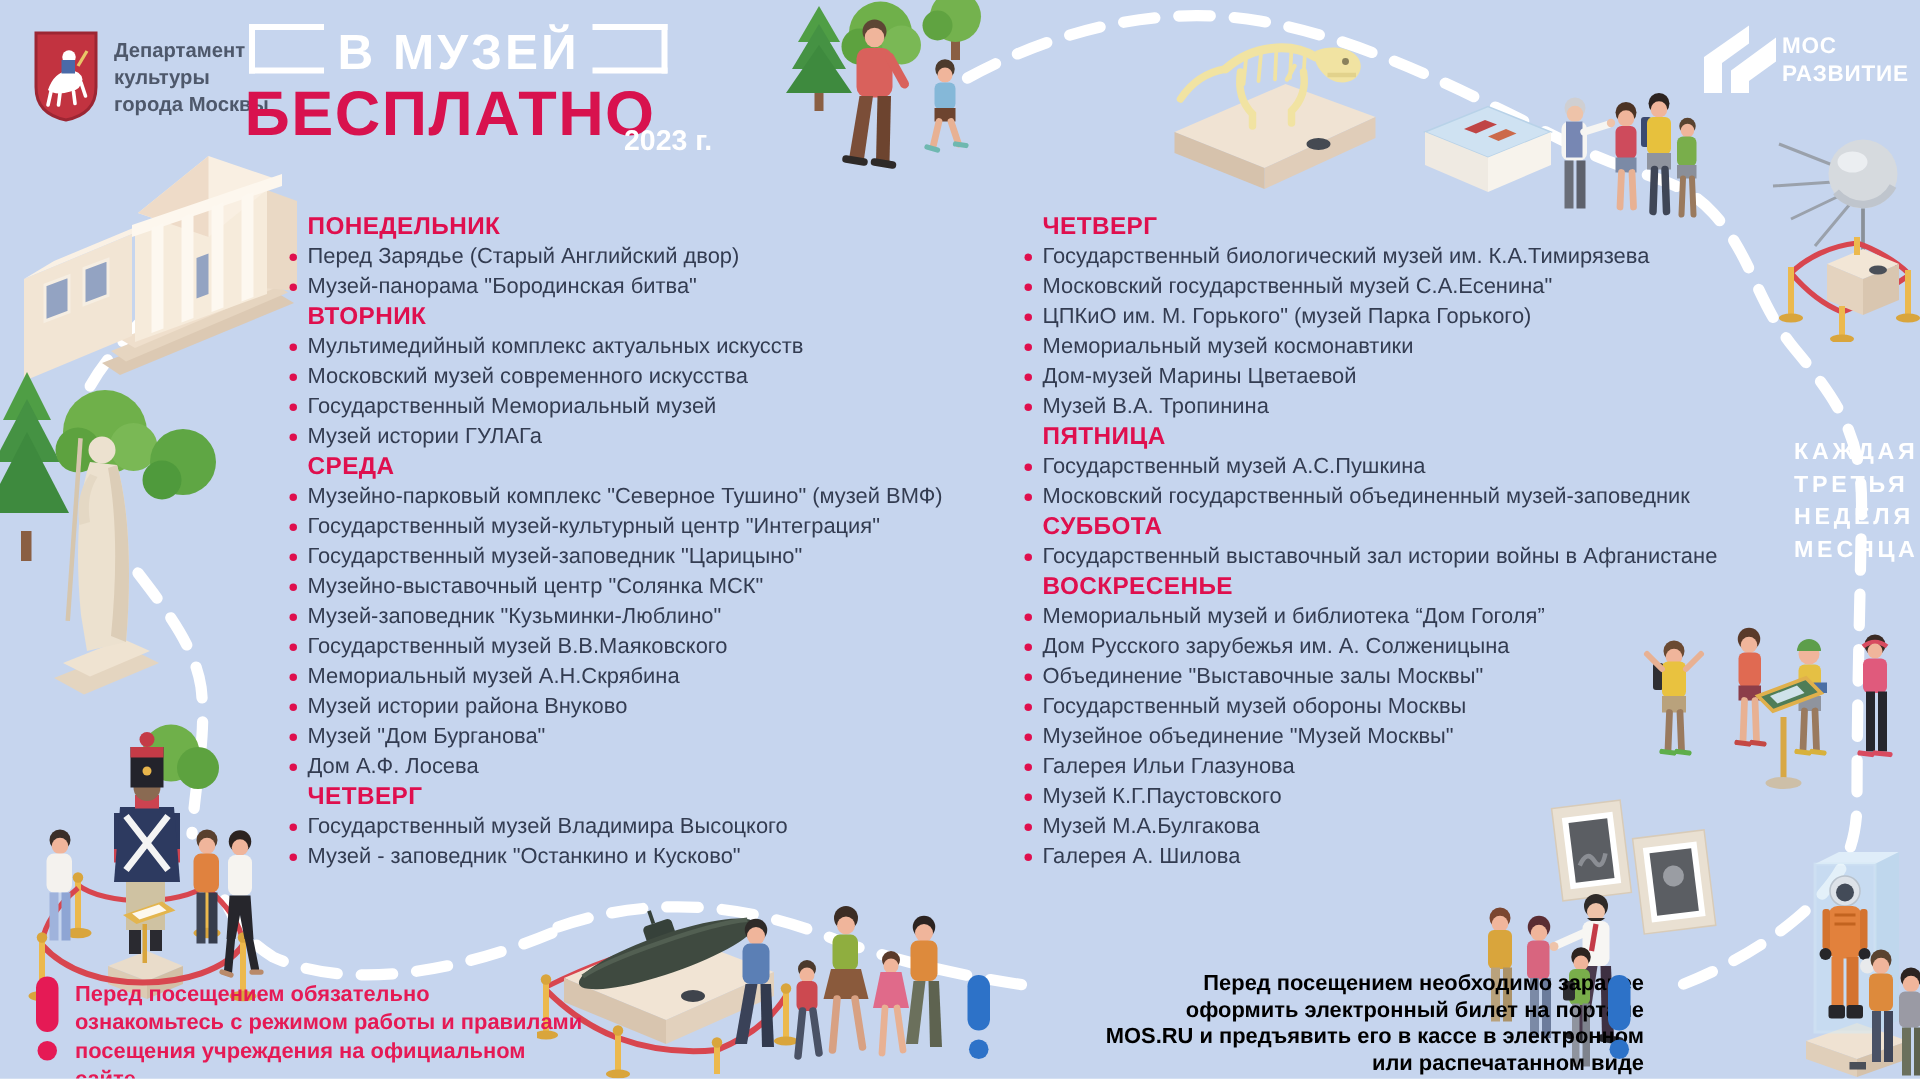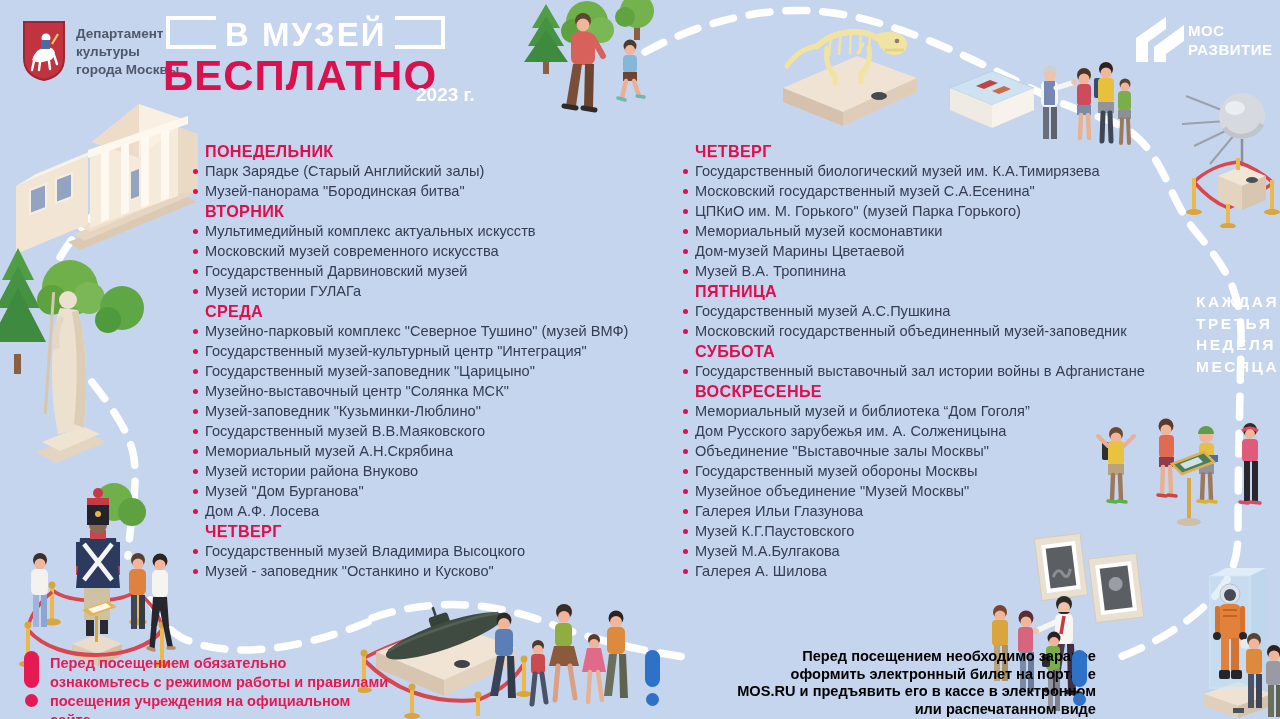--- a/index.html
+++ b/index.html
@@ -463,26 +463,26 @@
   <div class="txt subtitle">БЕСПЛАТНО</div>
   <div class="txt year">2023 г.</div>
 
   <div class="txt org-logo-text">
     <div>МОС</div>
     <div>РАЗВИТИЕ</div>
   </div>
 
   <div class="col col-left" id="col-left">
       <div class="day-header">ПОНЕДЕЛЬНИК</div>
-      <div class="museum-item"><span class="bullet"></span><span class="item-text">Парк Зарядье (Старый Английский залы)</span></div>
+      <div class="museum-item"><span class="bullet"></span><span class="item-text">Перед Зарядье (Старый Английский двор)</span></div>
       <div class="museum-item"><span class="bullet"></span><span class="item-text">Музей-панорама "Бородинская битва"</span></div>
       <div class="day-header">ВТОРНИК</div>
       <div class="museum-item"><span class="bullet"></span><span class="item-text">Мультимедийный комплекс актуальных искусств</span></div>
       <div class="museum-item"><span class="bullet"></span><span class="item-text">Московский музей современного искусства</span></div>
-      <div class="museum-item"><span class="bullet"></span><span class="item-text">Государственный Дарвиновский музей</span></div>
+      <div class="museum-item"><span class="bullet"></span><span class="item-text">Государственный Мемориальный музей</span></div>
       <div class="museum-item"><span class="bullet"></span><span class="item-text">Музей истории ГУЛАГа</span></div>
       <div class="day-header">СРЕДА</div>
       <div class="museum-item"><span class="bullet"></span><span class="item-text">Музейно-парковый комплекс "Северное Тушино" (музей ВМФ)</span></div>
       <div class="museum-item"><span class="bullet"></span><span class="item-text">Государственный музей-культурный центр "Интеграция"</span></div>
       <div class="museum-item"><span class="bullet"></span><span class="item-text">Государственный музей-заповедник "Царицыно"</span></div>
       <div class="museum-item"><span class="bullet"></span><span class="item-text">Музейно-выставочный центр "Солянка МСК"</span></div>
       <div class="museum-item"><span class="bullet"></span><span class="item-text">Музей-заповедник "Кузьминки-Люблино"</span></div>
       <div class="museum-item"><span class="bullet"></span><span class="item-text">Государственный музей В.В.Маяковского</span></div>
       <div class="museum-item"><span class="bullet"></span><span class="item-text">Мемориальный музей А.Н.Скрябина</span></div>
       <div class="museum-item"><span class="bullet"></span><span class="item-text">Музей истории района Внуково</span></div>

